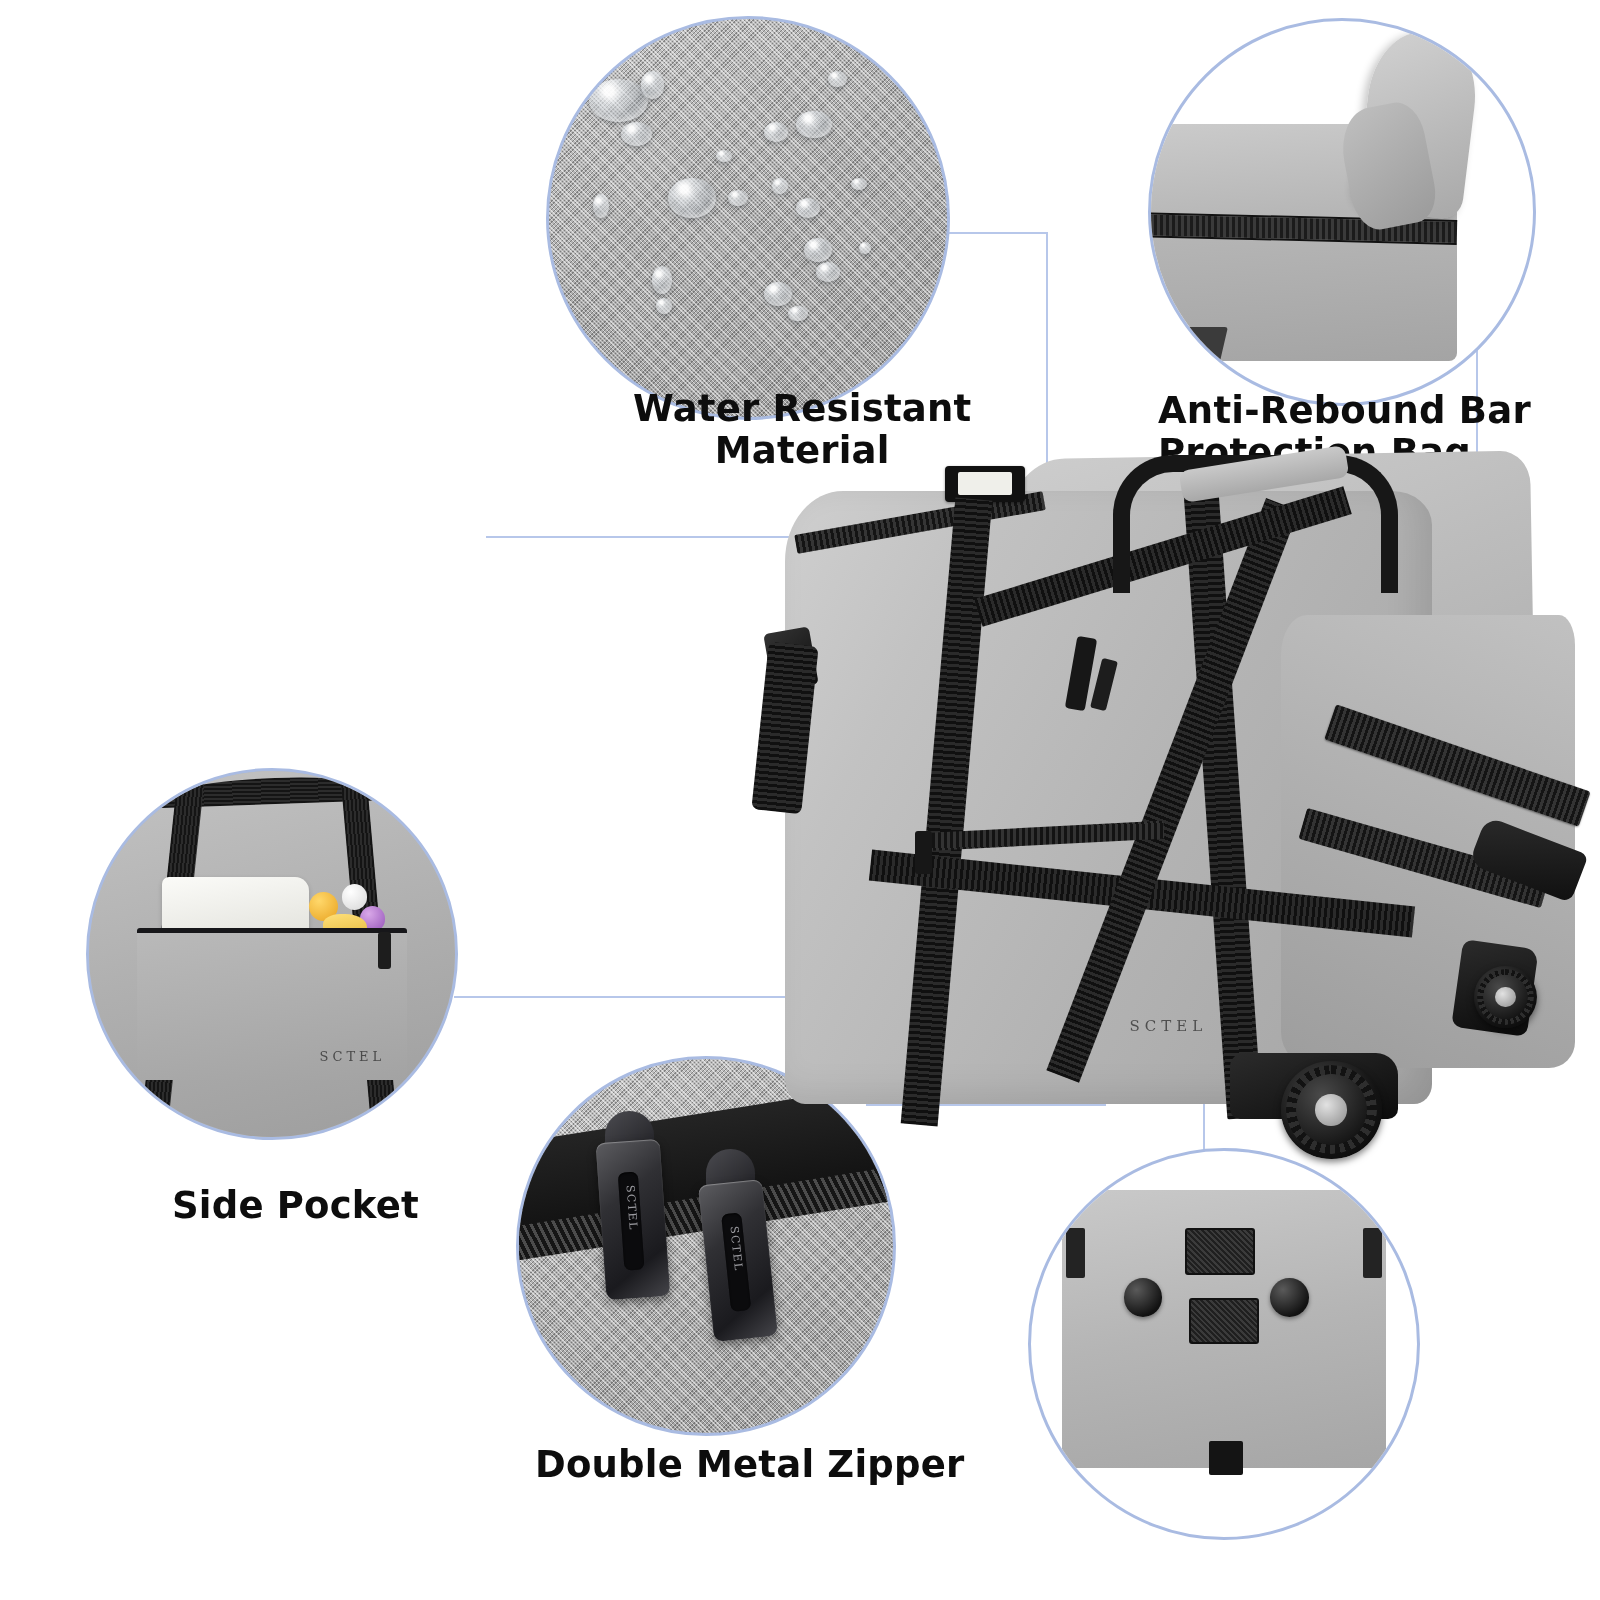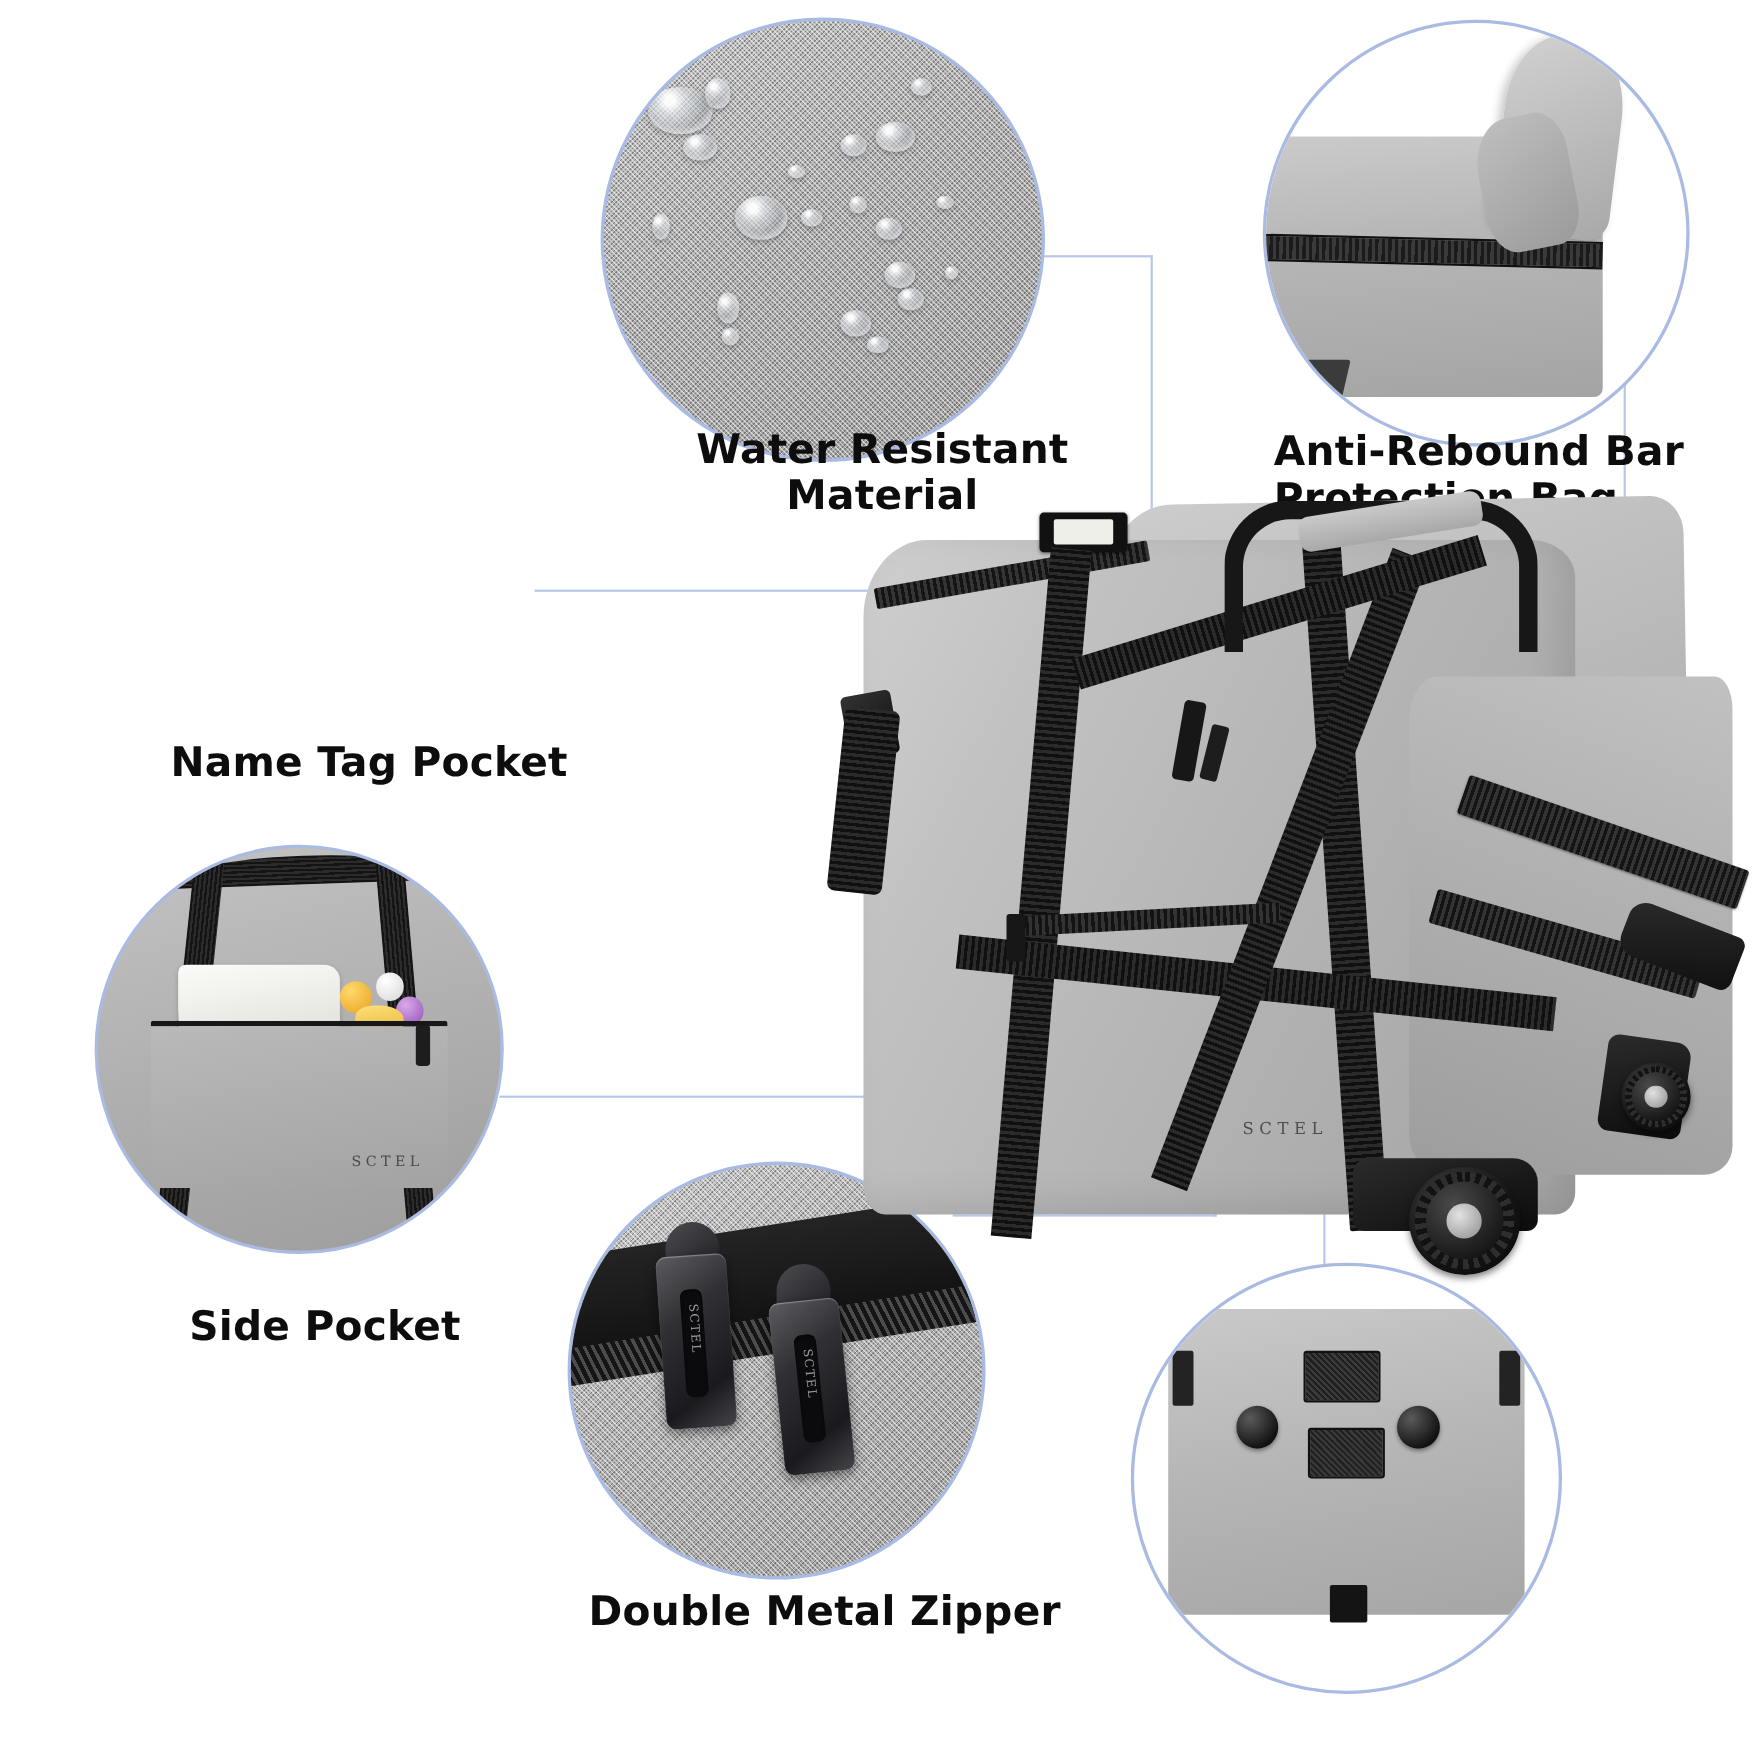--- a/index.html
+++ b/index.html
@@ -228,21 +228,20 @@
   <div class="wire v" style="left:992px;top:836px;height:162px;"></div>
   <div class="dot" style="left:985px;top:829px;"></div>
 
   <div class="wire h" style="left:866px;top:1104px;width:240px;"></div>
   <div class="wire v" style="left:1104px;top:686px;height:420px;"></div>
   <div class="dot" style="left:1097px;top:679px;"></div>
 
   <div class="wire v" style="left:1203px;top:1046px;height:118px;"></div>
   <div class="dot" style="left:1196px;top:1039px;"></div>
 
-  <div class="label" style="left:155px;top:672px;font-size:37px;">Name Tag Pocket</div>
 
   <div class="callout weave" id="cir-water">
     <div class="c-inner">
       <div class="drop" style="left:10%;top:15%;width:15%;height:11%;"></div>
       <div class="drop" style="left:23%;top:13%;width:6%;height:7%;"></div>
       <div class="drop" style="left:18%;top:26%;width:8%;height:6%;"></div>
       <div class="drop" style="left:54%;top:26%;width:6%;height:5%;"></div>
       <div class="drop" style="left:62%;top:23%;width:9%;height:7%;"></div>
       <div class="drop" style="left:70%;top:13%;width:5%;height:4%;"></div>
       <div class="drop" style="left:30%;top:40%;width:12%;height:10%;"></div>

